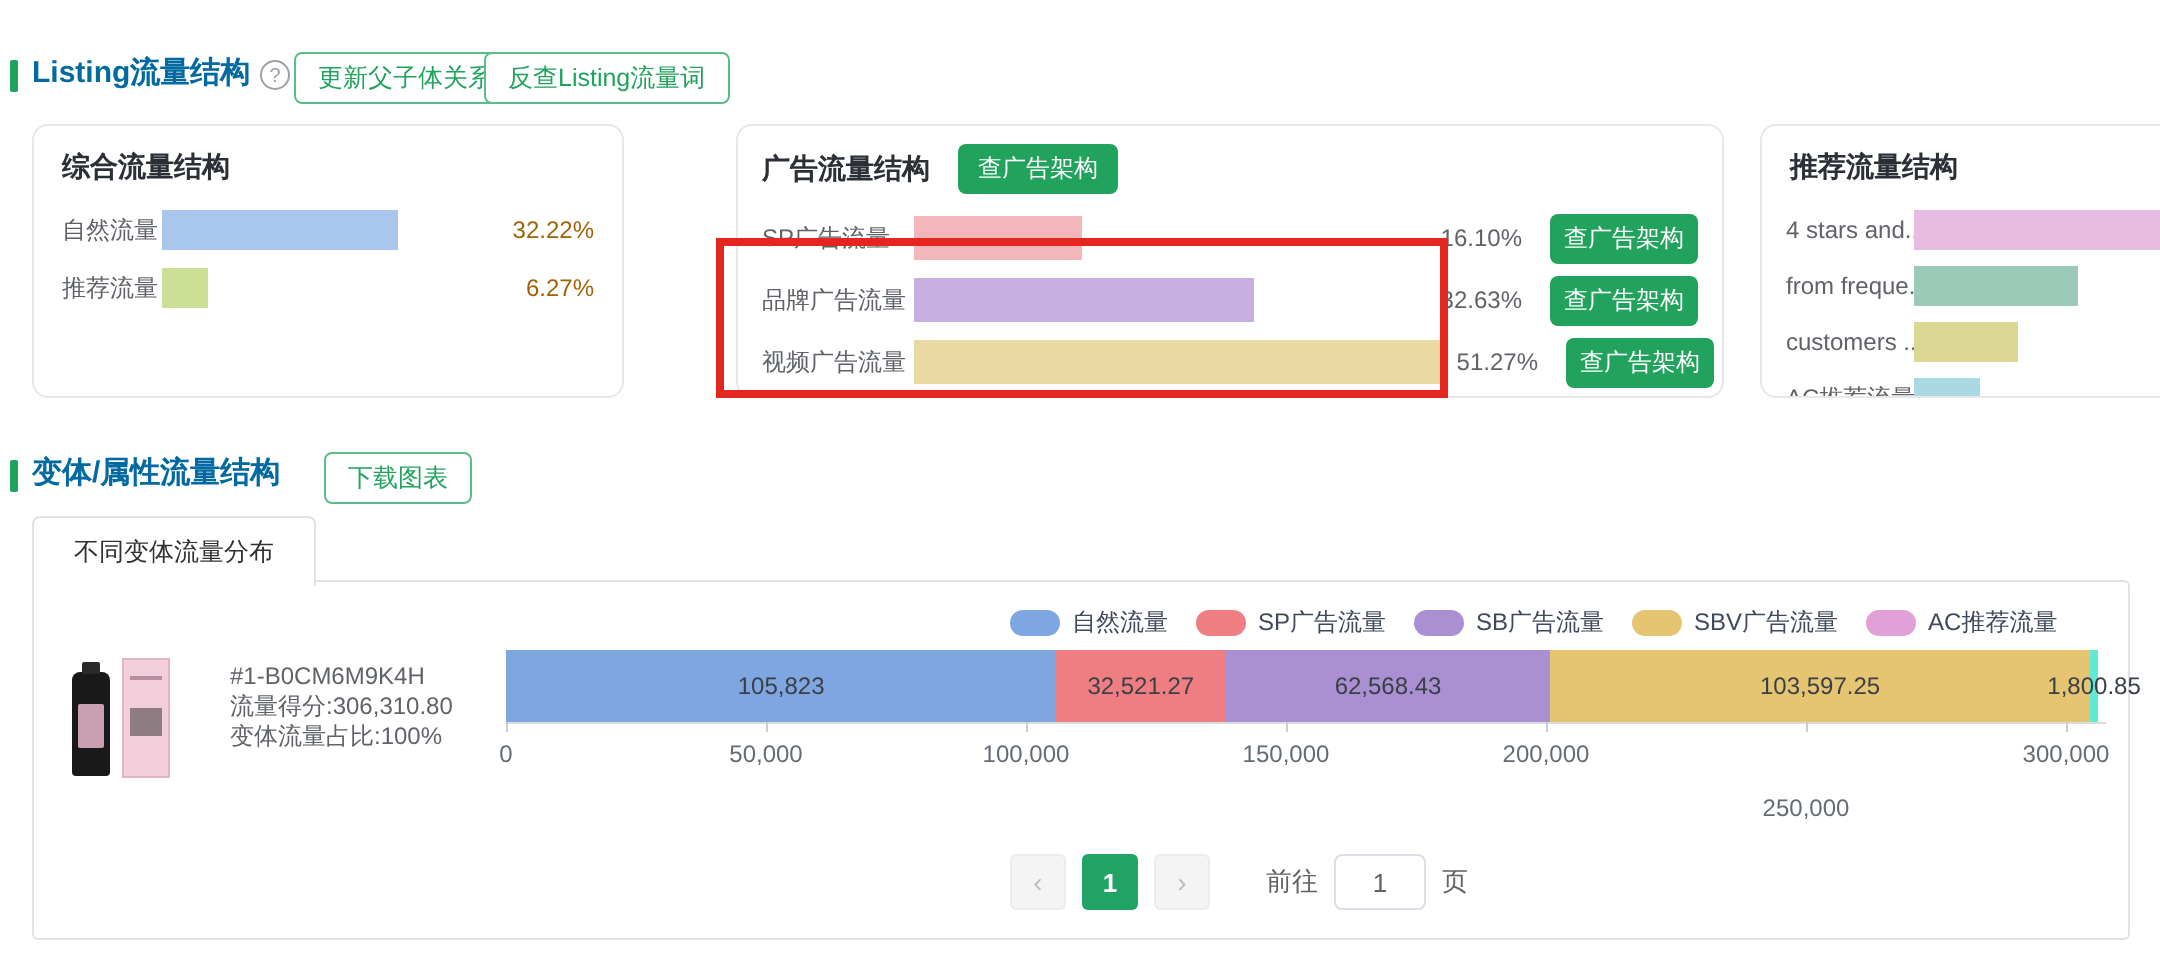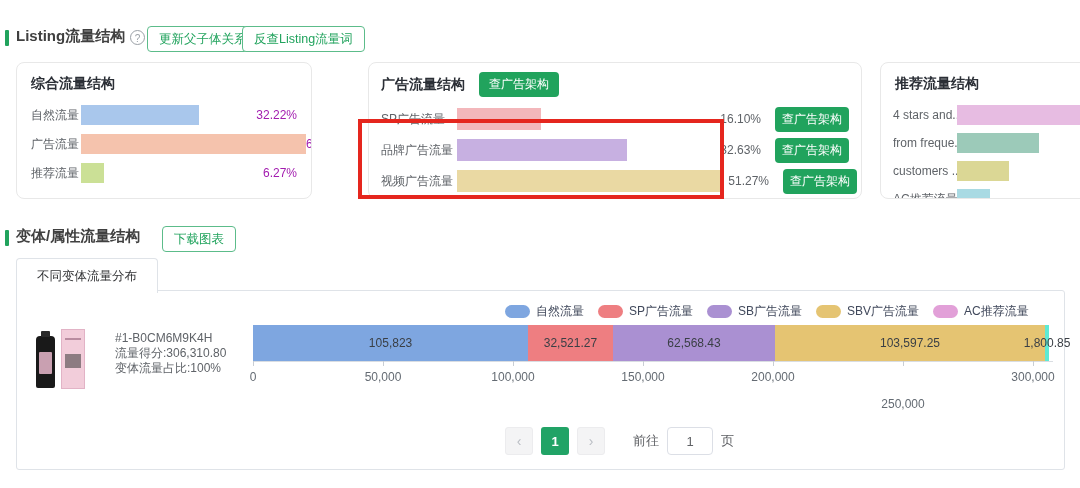--- a/index.html
+++ b/index.html
@@ -3,34 +3,34 @@
 <meta charset="utf-8">
 <style>
   html,body{margin:0;padding:0;}
   body{
     width:1080px;height:488px;position:relative;overflow:hidden;
     background:#ffffff;font-family:"Liberation Sans","DejaVu Sans",sans-serif;
     color:#5a6066;font-size:12px;
   }
   
   .accent{position:absolute;width:4px;height:16px;background:#21a35d;border-radius:1px;}
-  .sec-title{position:absolute;font-size:15px;font-weight:bold;color:#404040;white-space:nowrap;}
+  .sec-title{position:absolute;font-size:15px;font-weight:bold;color:#0369a1;white-space:nowrap;}
   .help{position:absolute;width:15px;height:15px;border:1px solid #9aa0a6;border-radius:50%;
         color:#9aa0a6;font-size:10px;line-height:15px;text-align:center;box-sizing:border-box;background:#fff;}
   .btn-outline{position:absolute;height:26px;padding:0 11px;background:#fff;border:1px solid #5cbc8a;
         color:#21a35d;border-radius:4px;font-size:12.5px;font-family:inherit;white-space:nowrap;cursor:pointer;}
   
   .panel{position:absolute;top:62px;height:137px;background:#fff;border:1px solid #e8e8e8;
         border-radius:8px;box-sizing:border-box;overflow:hidden;}
   .p-title{font-size:14px;font-weight:bold;color:#2b2f36;padding:12px 14px 10px;white-space:nowrap;}
   .p1row{display:flex;align-items:center;height:20px;margin:9px 14px 0 14px;}
   .p1row:first-child{margin-top:2px;}
   .p1label{width:50px;flex:none;color:#5f6368;white-space:nowrap;}
   .hbar{height:100%;flex:none;}
-  .p1pct{margin-left:auto;color:#a21caf;}
+  .p1pct{margin-left:auto;color:#a16207;}
   
   .p2-head{display:flex;align-items:center;gap:14px;padding:9px 12px 3px 12px;}
   .p2-head .p-title{padding:0;}
   .btn-fill{height:25px;padding:0 10px;background:#21a35d;border:none;color:#fff;border-radius:4px;
         font-size:12px;font-family:inherit;white-space:nowrap;cursor:pointer;}
   .p2row{display:flex;align-items:center;height:24px;margin:7px 12px 0 12px;}
   .p2label{width:76px;flex:none;color:#5f6368;white-space:nowrap;}
   .p2row .hbar{height:22px;}
   .p2pct{margin-left:auto;width:46px;text-align:right;color:#5f6368;flex:none;}
   .p2row .btn-fill{margin-left:14px;flex:none;width:74px;padding:0;}
@@ -88,25 +88,20 @@
 <button class="btn-outline" style="left:147px;top:26px;">更新父子体关系</button>
 <button class="btn-outline" style="left:242px;top:26px;">反查Listing流量词</button>
 
 <div class="panel" style="left:16px;width:296px;">
   <div class="p-title">综合流量结构</div>
   <div id="overall-rows">
       <div class="p1row">
         <span class="p1label">自然流量</span>
         <div class="hbar" style="width: 118px; background: rgb(169, 199, 236);"></div>
         <span class="p1pct">32.22%</span>
-      </div>
-      <div class="p1row">
-        <span class="p1label">广告流量</span>
-        <div class="hbar" style="width: 225px; background: rgb(245, 195, 173);"></div>
-        <span class="p1pct">61.51%</span>
       </div>
       <div class="p1row">
         <span class="p1label">推荐流量</span>
         <div class="hbar" style="width: 23px; background: rgb(203, 224, 150);"></div>
         <span class="p1pct">6.27%</span>
       </div>
     </div>
 </div>
 
 <div class="panel" style="left:368px;width:494px;">

